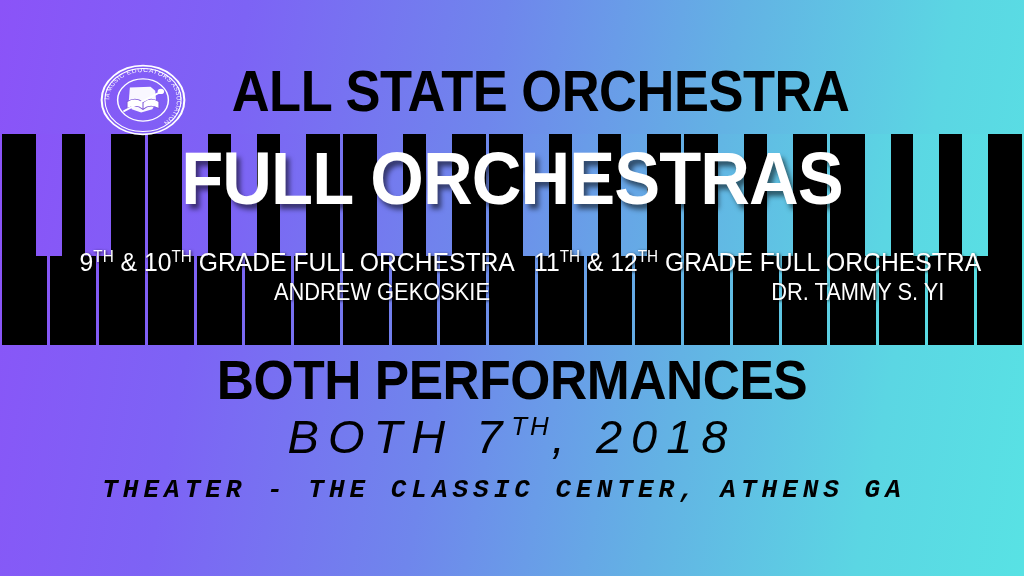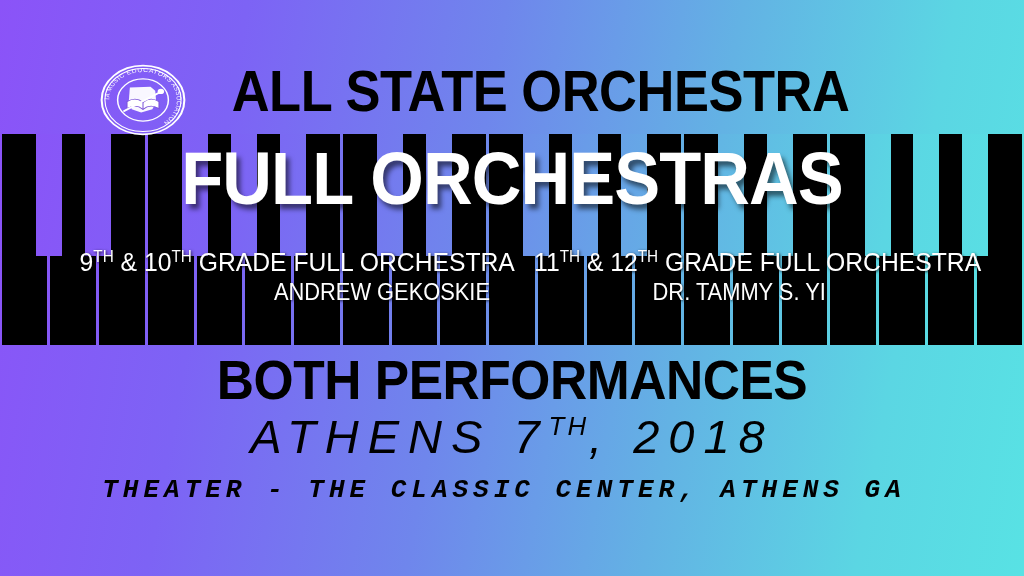--- a/index.html
+++ b/index.html
@@ -84,21 +84,21 @@
     font-weight: bold;
     color: #ffffff;
     letter-spacing: -1px;
     transform: scaleX(0.93);
     line-height: 1;
     text-shadow: 4px 5px 6px rgba(0,0,0,0.55);
   }
 
   .grade-col { position: absolute; z-index: 8; }
   #col-left  { left: 58px;  top: 248px; width: 432px; text-align: right; }
-  #col-right { left: 534px; top: 248px; width: 432px; text-align: center; }
+  #col-right { left: 534px; top: 248px; width: 432px; text-align: right; }
 
   .grade-line {
     font-size: 26px;
     color: #ffffff;
     white-space: nowrap;
     line-height: 1.08;
     text-shadow: 1px 1px 3px rgba(0,0,0,0.85);
     transform: scaleX(0.95);
   }
   #col-left .grade-line  { transform-origin: right center; }
@@ -244,18 +244,18 @@
   <div class="grade-col" id="col-right">
     <div class="grade-line">
       <span>11</span><sup>TH</sup><span> &amp; </span><span>12</span><sup>TH</sup><span> GRADE FULL ORCHESTRA</span>
     </div>
     <div class="conductor-line">DR. TAMMY S. YI</div>
   </div>
 
   <div class="txt" id="both-performances">BOTH PERFORMANCES</div>
 
   <div class="txt" id="date-line">
-    <span>ATHENS </span><span>7</span><sup>TH</sup><span>, 2018</span>
+    <span>BOTH </span><span>7</span><sup>TH</sup><span>, 2018</span>
   </div>
 
   <div class="txt" id="venue-line">THEATER - THE CLASSIC CENTER, ATHENS GA</div>
 
 </div>
 
 </body></html>

